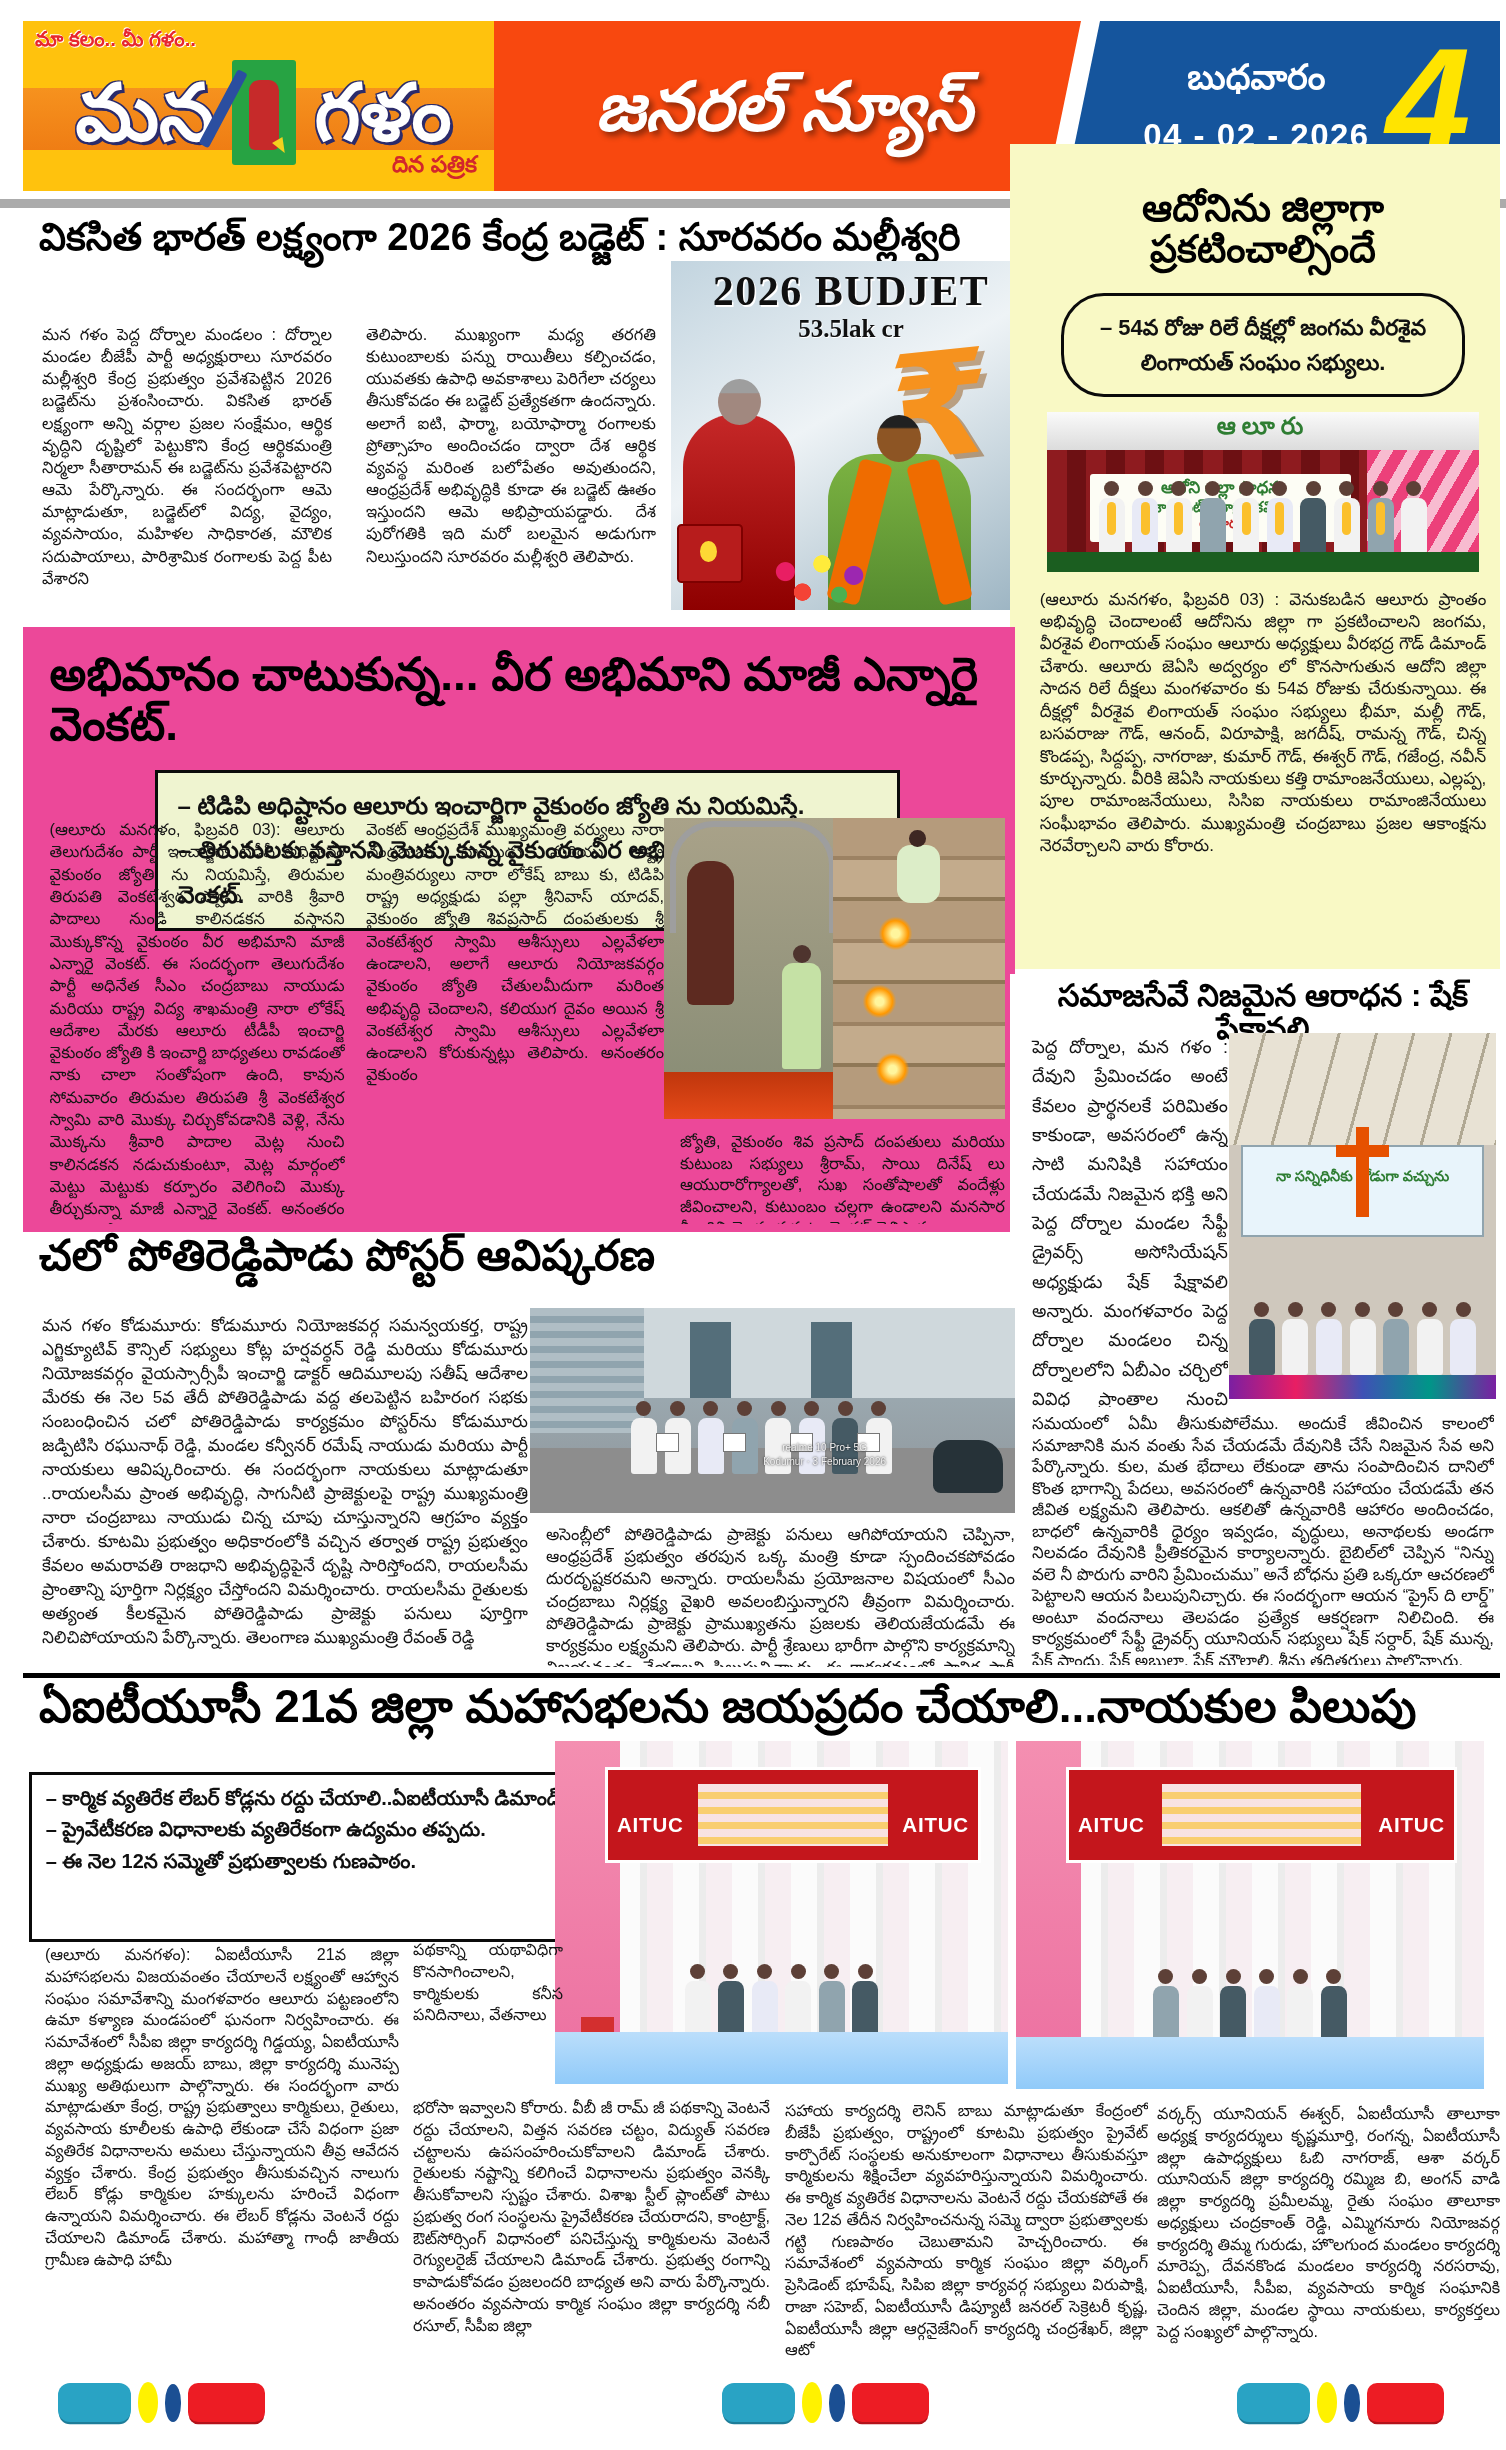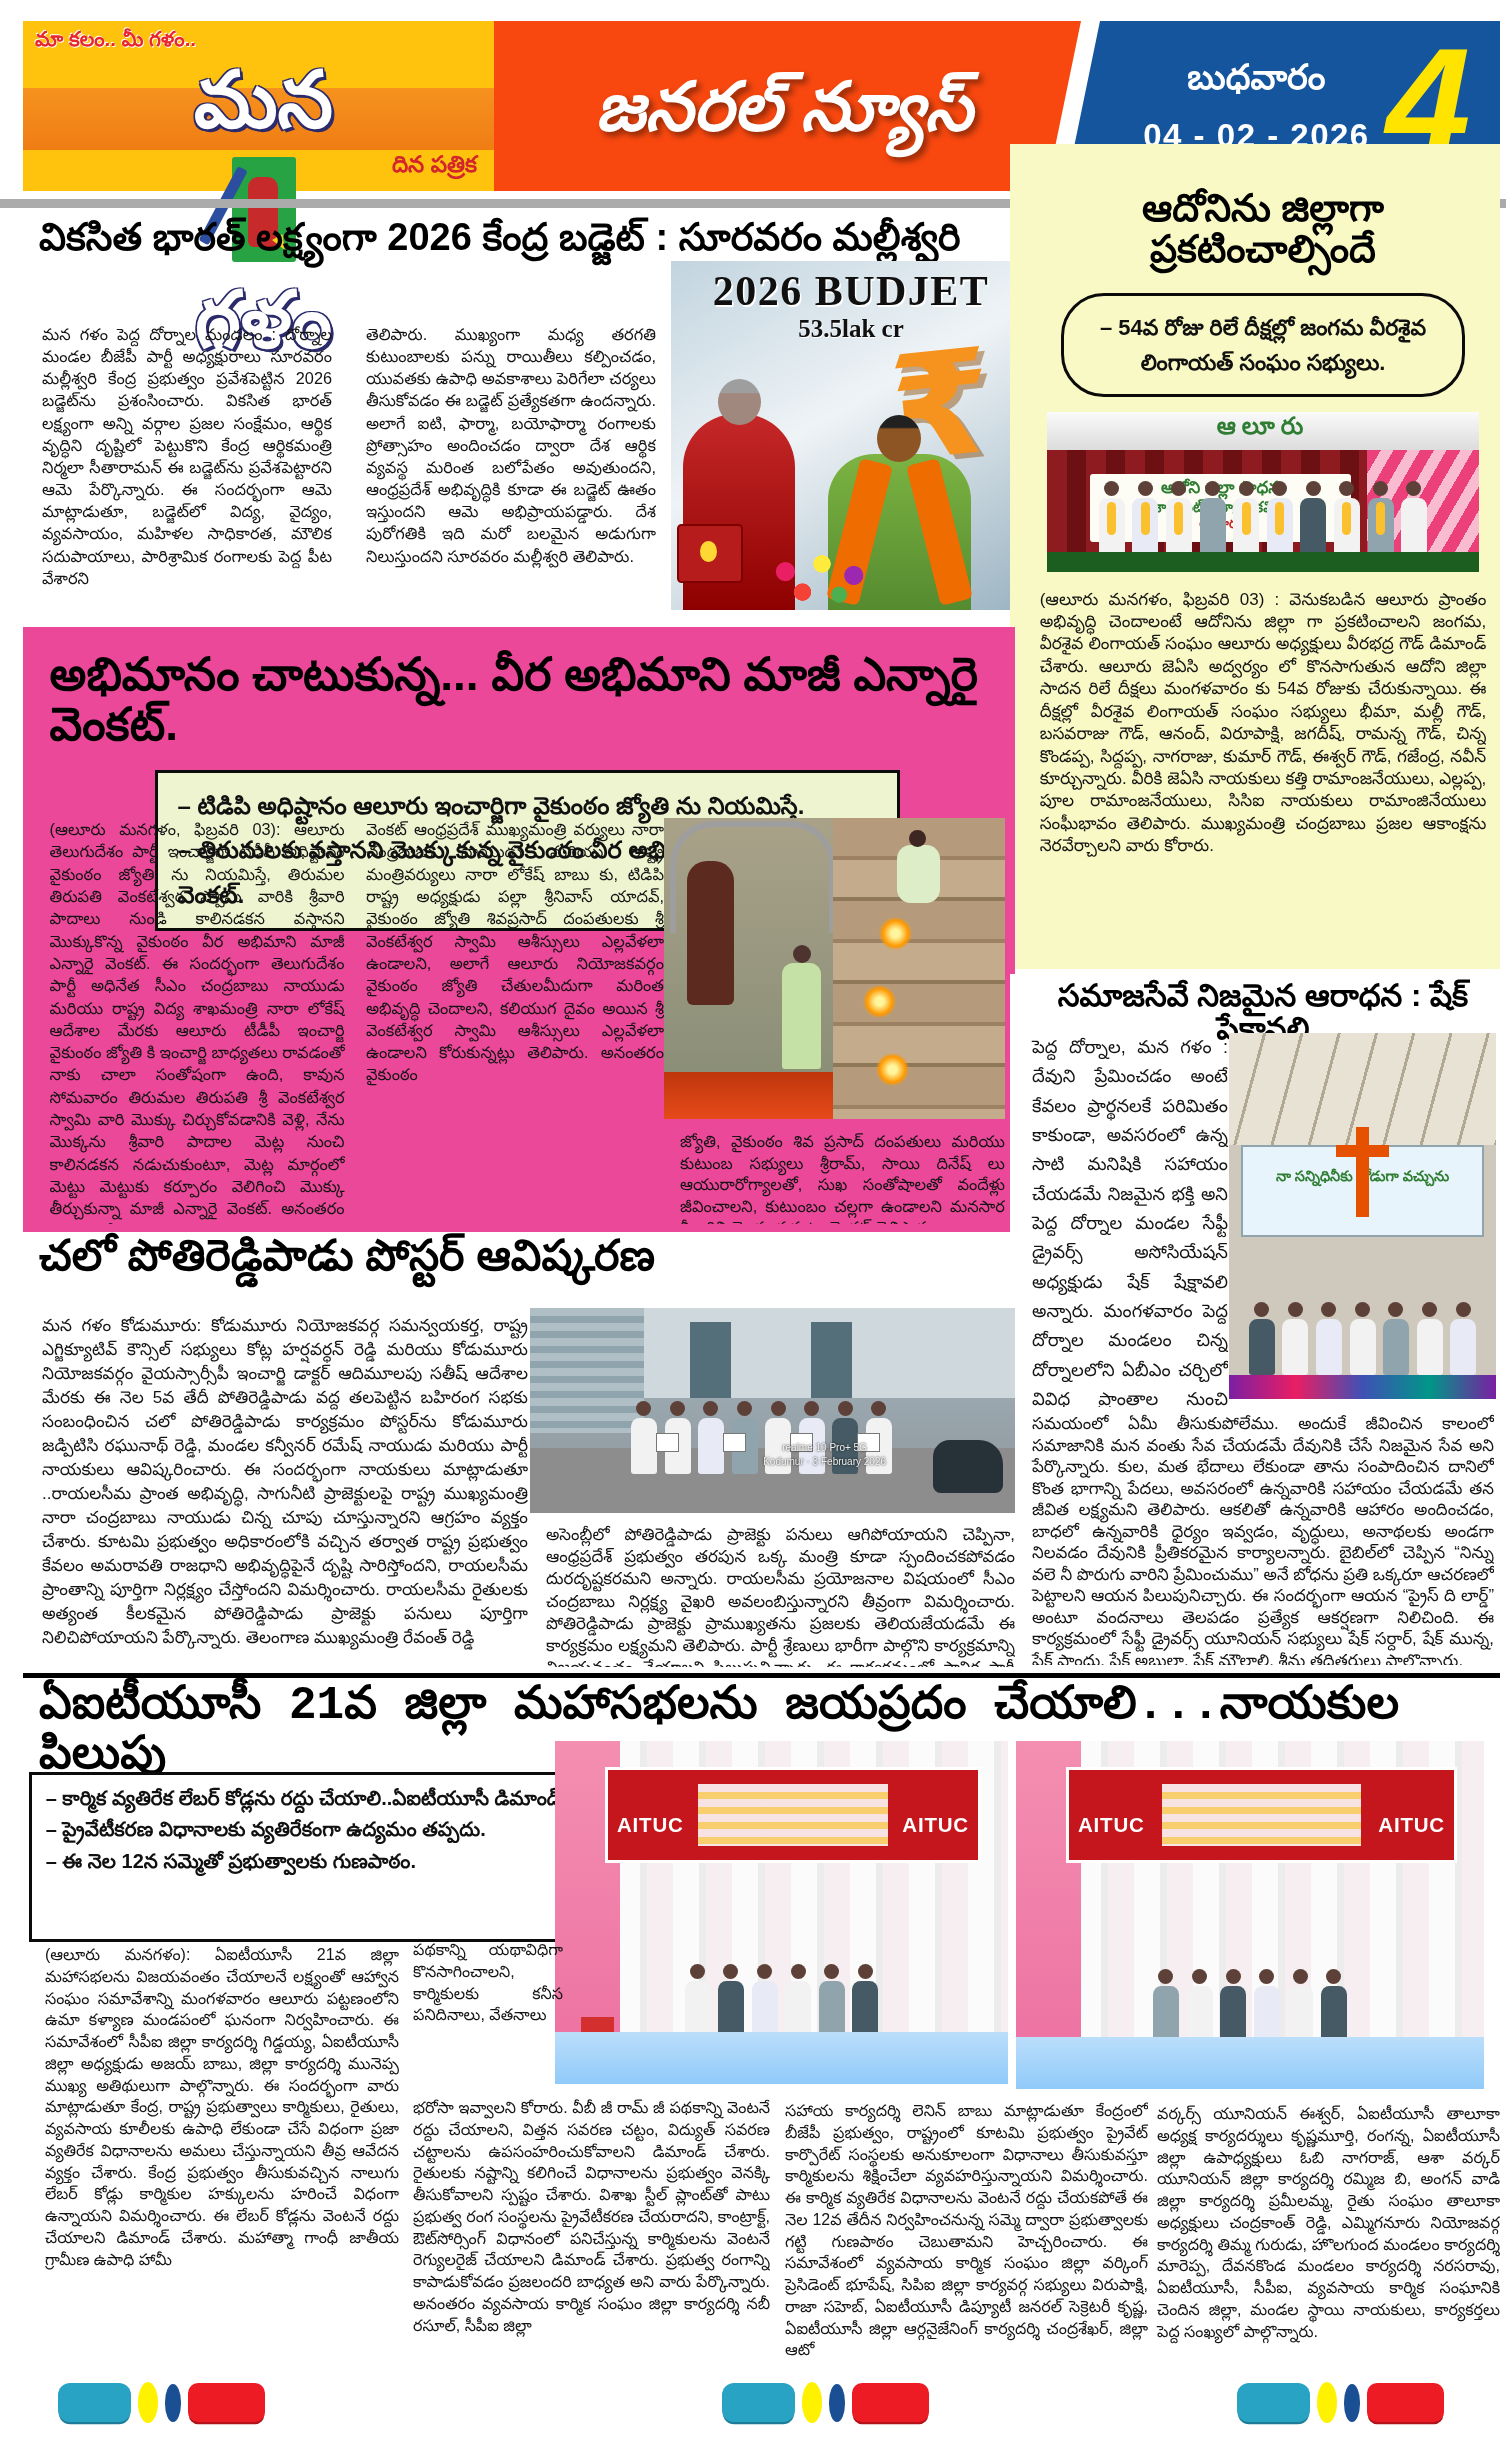--- a/index.html
+++ b/index.html
@@ -7,21 +7,21 @@
         font-family:"Liberation Sans","DejaVu Sans",sans-serif;color:#111;}
   .abs{position:absolute;padding-left:16px;}
   .jt{text-align:justify;}
   .clip{overflow:hidden;}
 
   
   .mast-left{left:23px;top:21px;width:465px;height:170px;background:#FFC20D;}
   .mast-band{position:absolute;left:0;top:67px;width:100%;height:62px;background:linear-gradient(#f6921e,#ef7d14);}
   .mast-slogan{position:absolute;left:12px;top:6px;font-size:20.5px;font-weight:900;color:#E8262D;
                text-shadow:0.8px 0.8px 0 #fff,-0.8px -0.8px 0 #fff;}
-  .mast-title{position:absolute;left:0;top:39px;width:100%;display:flex;align-items:center;justify-content:center;gap:18px;flex-direction:column;}
+  .mast-title{position:absolute;left:0;top:39px;width:100%;display:flex;align-items:center;justify-content:center;gap:18px;}
   .mast-word{font-size:79px;font-weight:900;color:#fff;line-height:1;
              text-shadow:3px 3px 0 #2b2b6b,-1.5px -1.5px 0 #2b2b6b,1.5px -1.5px 0 #2b2b6b,-1.5px 1.5px 0 #2b2b6b;}
   .fist{position:relative;width:64px;height:105px;background:#27a343;border-radius:3px;flex:0 0 auto;}
   .fist-hand{position:absolute;left:16.7px;top:20px;width:30px;height:70px;background:#c62a2a;border-radius:10.6px 10.6px 6px 6px;}
   .fist-pen{position:absolute;left:6px;top:9px;width:10.6px;height:84px;background:#2b4ea0;transform:rotate(28deg);transform-origin:top left;border-radius:3px;}
   .fist-nib{position:absolute;left:43px;top:79px;width:0;height:0;border-left:6.8px solid transparent;border-right:6.8px solid transparent;border-top:15px solid #f4d11e;transform:rotate(-30deg);}
   .mast-type{position:absolute;right:27px;bottom:7.6px;font-size:23px;font-weight:900;color:#d3262c;}
 
   .mast-center{left:494px;top:21px;width:571px;height:170px;background:#F8480F;
                clip-path:polygon(0 0,100% 0,calc(100% - 35px) 100%,0 100%);
@@ -155,21 +155,21 @@
   .crowd2{position:absolute;bottom:39px;left:84px;right:106px;text-align:center;white-space:nowrap;}
   .bike{position:absolute;right:12px;bottom:20px;width:70px;height:53px;background:#263238;border-radius:16.7px 24px 7.6px 7.6px;}
   .wm{position:absolute;right:129px;bottom:44px;color:#f0f0f0;font-size:10px;line-height:1.4;text-align:center;
       text-shadow:0 0 2.3px #000;}
   .a5-below{left:507px;top:292px;width:469px;height:143px;font-size:16.7px;line-height:1.33;}
 
   .divider{left:23px;top:1673px;width:1461px;height:4.6px;background:#000;}
 
   
   .a6{left:23px;top:1682px;width:1461px;height:690px;}
-  .a6 .headline{font-size:46px;font-family:Liberation Mono, monospace;}
+  .a6 .headline{font-size:46px;}
   .a6-bbox{left:6px;top:90px;width:523px;height:149px;border-width:3.8px;font-size:20px;line-height:1.58;
            padding:7.6px 13.7px;background:#fff;}
   .aituc-photo{top:59px;height:343px;position:absolute;
       background:repeating-linear-gradient(90deg,#fbfbfb 0 26px,#ececec 26px 33px,#f7eef2 33px 59px);overflow:hidden;}
   .ph1{left:532px;width:453px;} .ph2{left:993px;width:468px;height:348px;}
   .pinkdrape{position:absolute;left:0;top:0;width:65px;bottom:0;background:linear-gradient(#f48fb1,#ec6fa0);}
   .banner-red{position:absolute;top:26px;left:50px;right:27px;height:90px;background:#c4161c;border:3px solid #fff;
       display:flex;align-items:center;justify-content:space-between;padding:0 9px;}
   .aituc-word{color:#fff;font-weight:900;font-size:20.5px;letter-spacing:0.8px;margin-top:19px;}
   .b-mid{width:54%;height:68%;background:repeating-linear-gradient(180deg,rgba(255,255,255,.88) 0 7.6px,rgba(255,226,120,.9) 7.6px 15px);}

